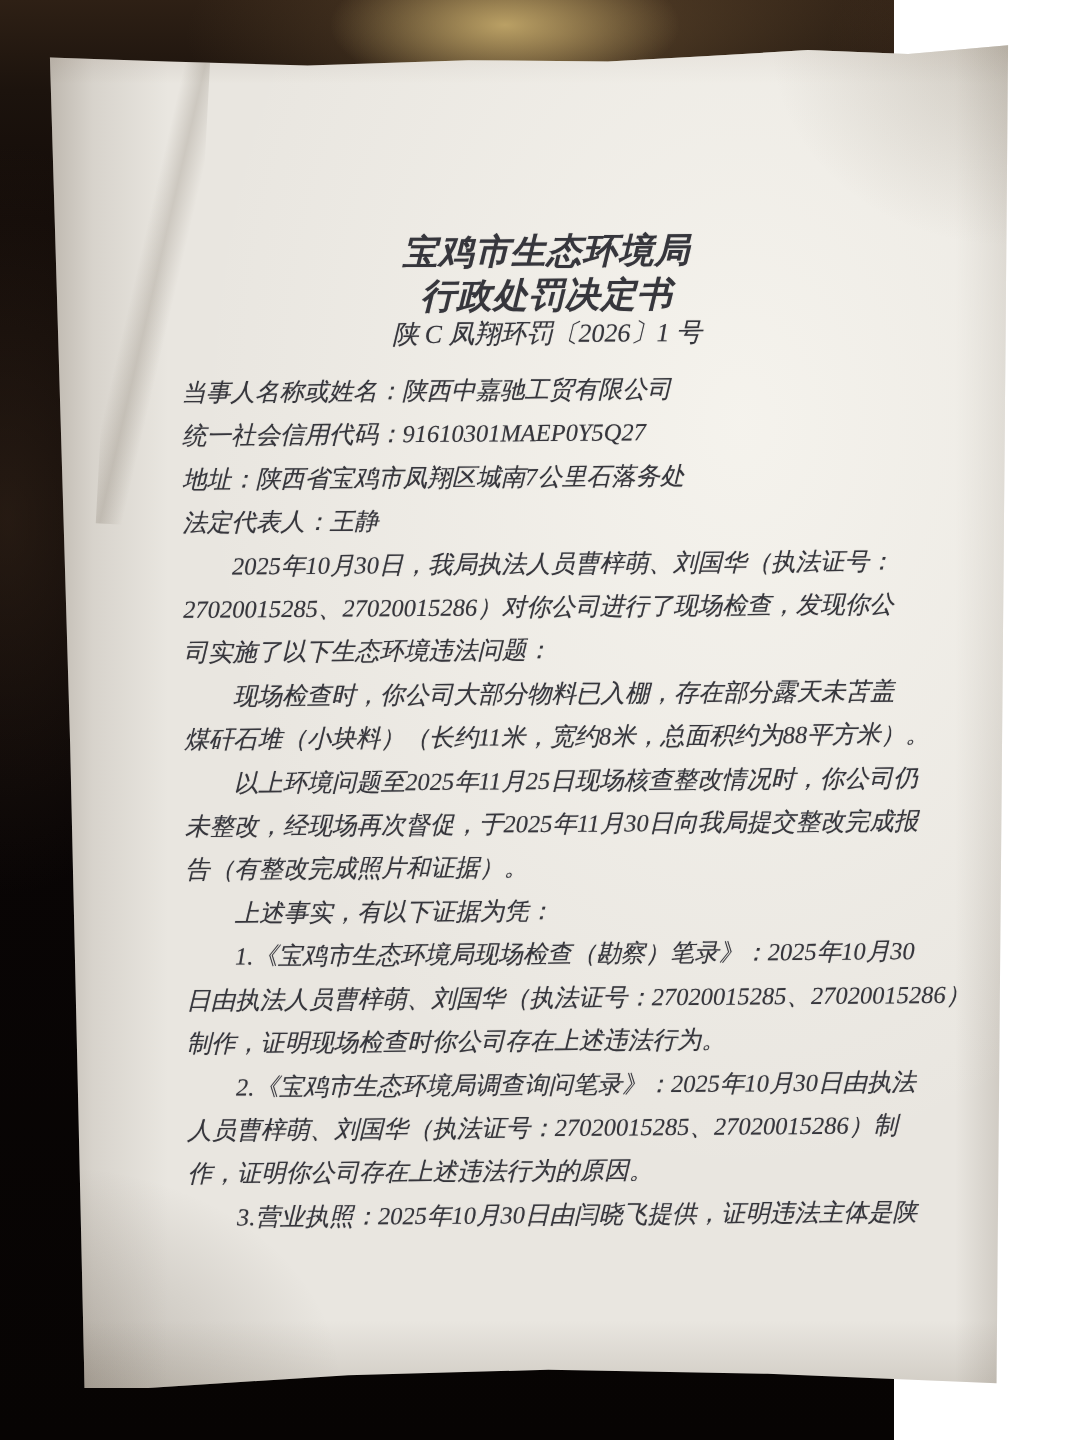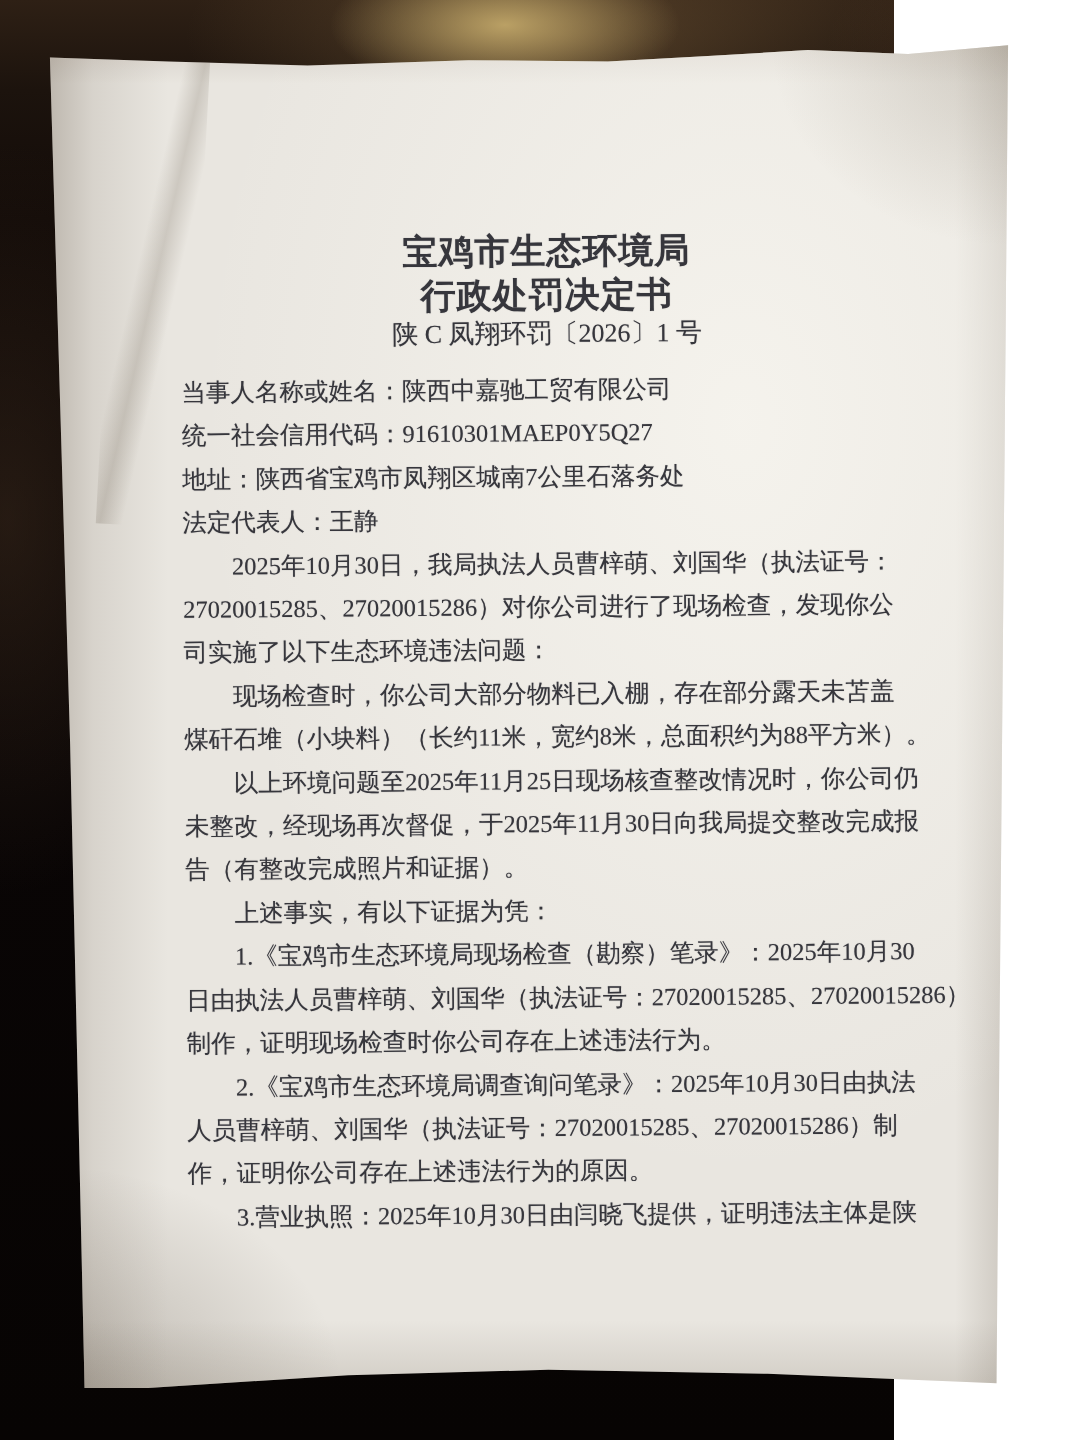--- a/index.html
+++ b/index.html
@@ -16,20 +16,21 @@
     position: relative;
     width: 894px;
     height: 1440px;
     background:
       radial-gradient(ellipse 250px 100px at 505px 25px, rgba(205,178,112,0.85), rgba(205,178,112,0) 70%),
       radial-gradient(ellipse 520px 190px at 560px 35px, rgba(130,100,62,0.5), rgba(130,100,62,0) 72%),
       radial-gradient(ellipse 330px 260px at 1055px 70px, rgba(92,64,40,0.55), rgba(92,64,40,0) 70%),
       radial-gradient(ellipse 260px 500px at 8px 520px, rgba(70,50,34,0.45), rgba(70,50,34,0) 75%),
       linear-gradient(180deg, var(--desk-brown, #2e2015) 0%, #1c130d 90px, #120b08 220px,
                       #0c0706 450px, #090505 800px, var(--desk-dark, #070403) 100%);
+    font-style: italic;
   }
 
   
   .paper {
     position: absolute;
     left: 48px;
     top: 44px;
     width: 962px;
     height: 1346px;
     background:

